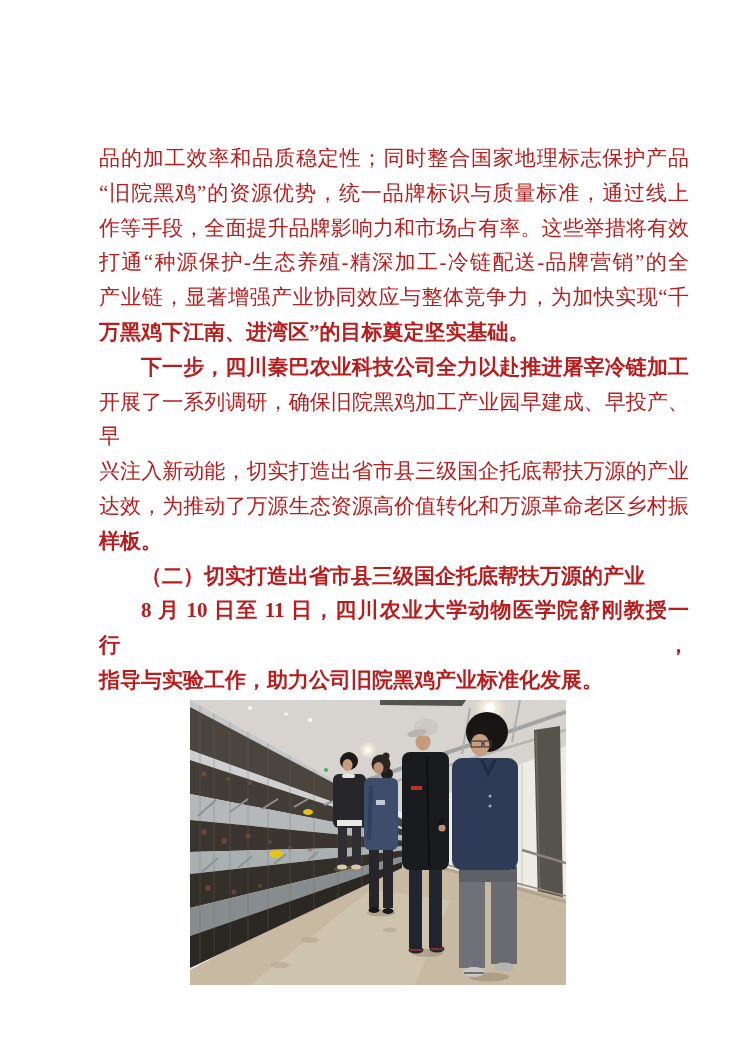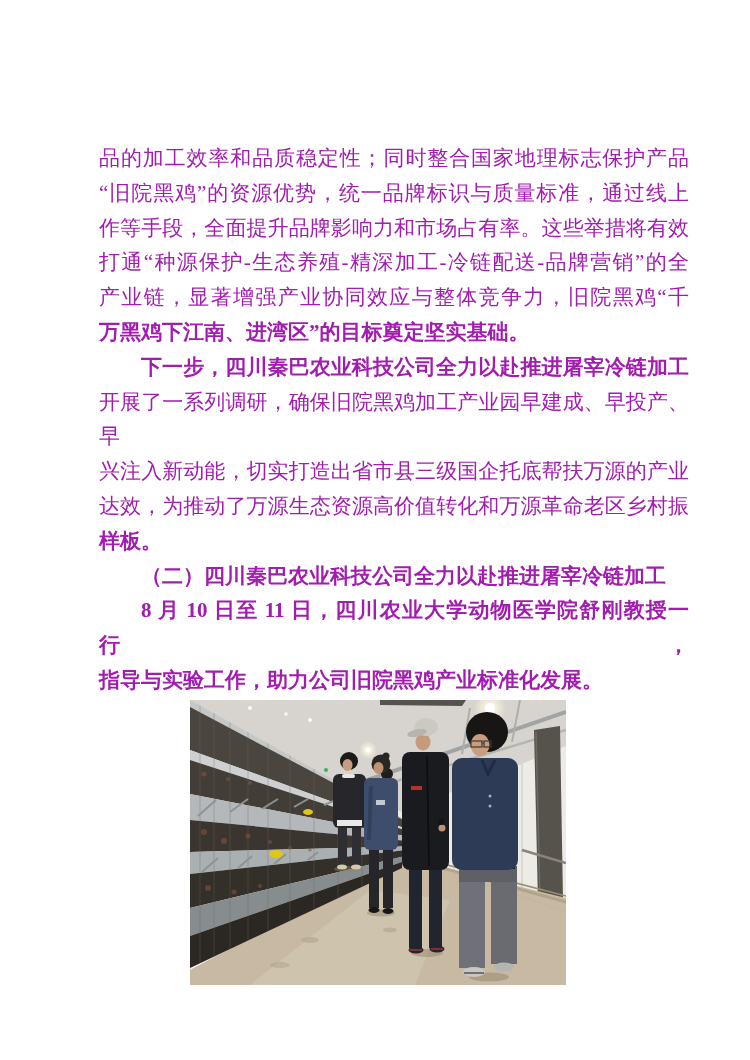--- a/index.html
+++ b/index.html
@@ -6,21 +6,21 @@
   body{
     width:750px;height:1060px;background:#ffffff;
     font-family:"Liberation Serif","DejaVu Serif",serif;
   }
   .page{
     position:relative;width:750px;height:1060px;
     background:#ffffff;overflow:hidden;
   }
   .textcol{
     position:absolute;left:99px;top:141px;width:590px;
-    font-size:21px;line-height:34.8px;color:#a21caf;
+    font-size:21px;line-height:34.8px;color:#b91c1c;
   }
   .para{margin:0;}
   .line{
     text-align:justify;
     text-align-last:justify;
     text-justify:inter-ideograph;
   }
   .line.last{text-align-last:left;font-weight:bold;}
   .para.indent-first .line.first{text-indent:2em;font-weight:bold;}
   .heading{
@@ -39,34 +39,34 @@
 <div class="page">
 
   <div class="textcol">
 
     <div class="para">
 
     <div class="line first">品的加工效率和品质稳定性；同时整合国家地理标志保护产品</div>
         <div class="line">“旧院黑鸡”的资源优势，统一品牌标识与质量标准，通过线上</div>
         <div class="line">作等手段，全面提升品牌影响力和市场占有率。这些举措将有效</div>
         <div class="line">打通“种源保护-生态养殖-精深加工-冷链配送-品牌营销”的全</div>
-        <div class="line">产业链，显著增强产业协同效应与整体竞争力，旧院黑鸡“千</div>
+        <div class="line">产业链，显著增强产业协同效应与整体竞争力，为加快实现“千</div>
         <div class="line last">万黑鸡下江南、进湾区”的目标奠定坚实基础。</div>
       </div>
 
     <div class="para indent-first">
 
     <div class="line first">下一步，四川秦巴农业科技公司全力以赴推进屠宰冷链加工</div>
         <div class="line">开展了一系列调研，确保旧院黑鸡加工产业园早建成、早投产、早</div>
         <div class="line">兴注入新动能，切实打造出省市县三级国企托底帮扶万源的产业</div>
         <div class="line">达效，为推动了万源生态资源高价值转化和万源革命老区乡村振</div>
         <div class="line last">样板。</div>
       </div>
 
-    <div class="heading">（二）四川秦巴农业科技公司全力以赴推进屠宰冷链加工</div>
+    <div class="heading">（二）切实打造出省市县三级国企托底帮扶万源的产业</div>
 
     <div class="para indent-first">
 
     <div class="line first">8 月 10 日至 11 日，四川农业大学动物医学院舒刚教授一行，</div>
         <div class="line last">指导与实验工作，助力公司旧院黑鸡产业标准化发展。</div>
       </div>
 
   </div>
 
   <figure class="photo" style="margin:0">

